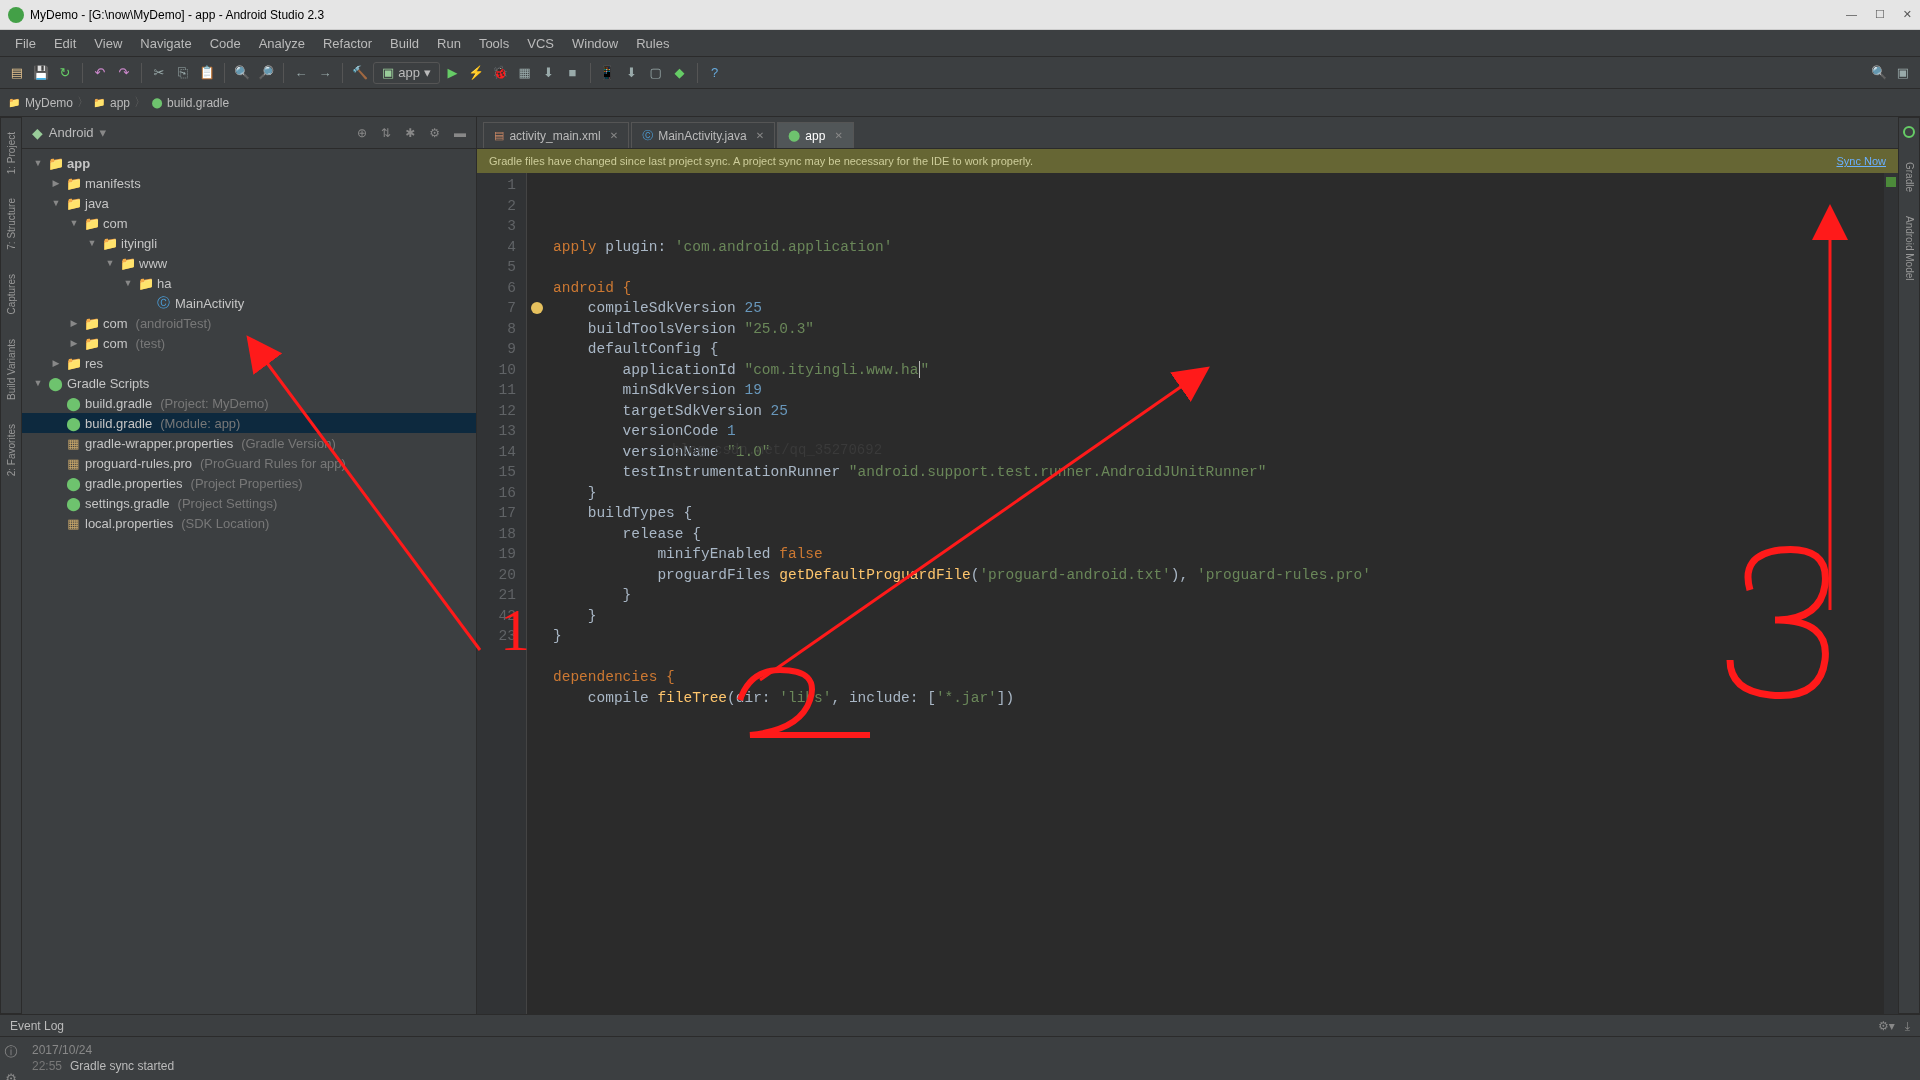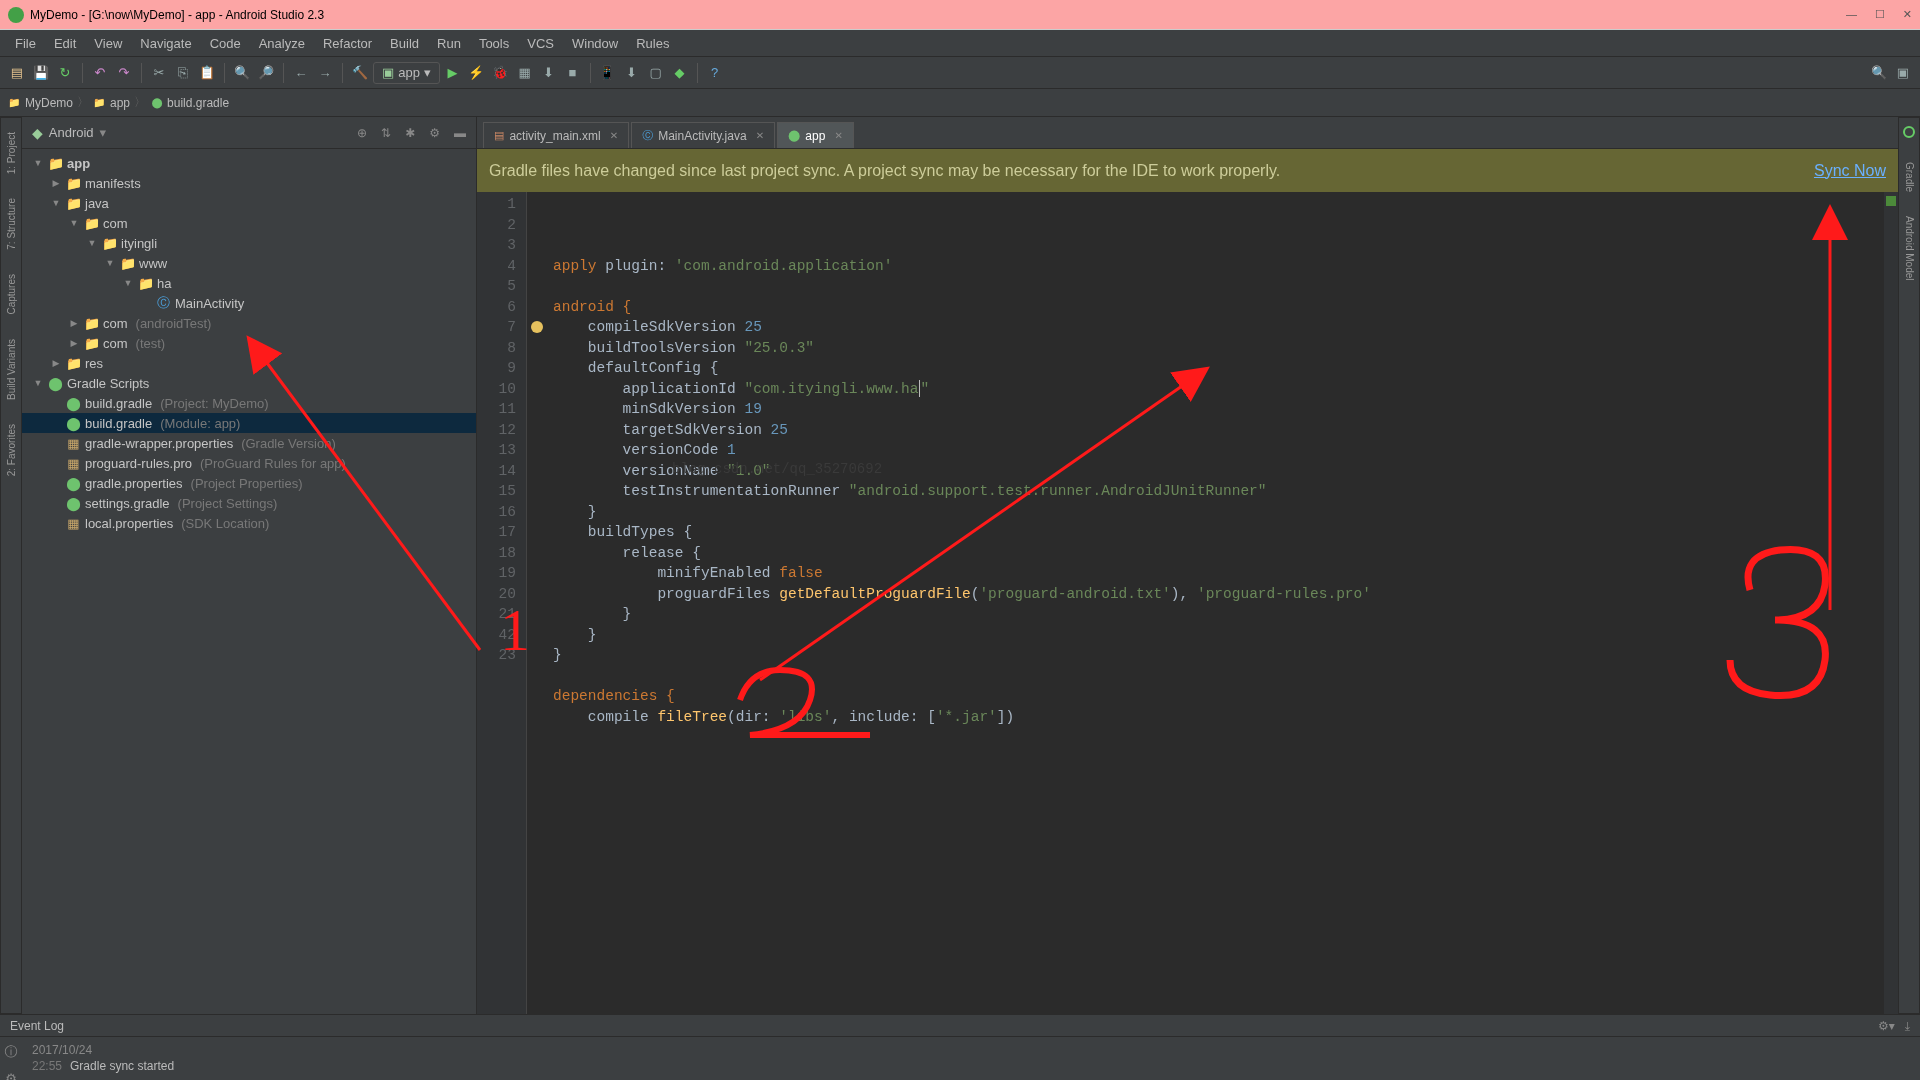--- a/index.html
+++ b/index.html
@@ -1,18 +1,18 @@
 <!DOCTYPE html>
 <html><head>
 <meta charset="utf-8">
 <style>
   * { margin:0; padding:0; box-sizing:border-box; }
   html,body { width:1920px; height:1080px; font-family:'Segoe UI',Tahoma,sans-serif; font-size:13px; background:#3c3f41; color:#bbb; overflow:hidden;}
   
-  .titlebar { height:30px; background:#fca5a5; color:#000; display:flex; align-items:center; padding:0 8px; border-bottom:1px solid #ccc;}
+  .titlebar { height:30px; background:#e5e5e5; color:#000; display:flex; align-items:center; padding:0 8px; border-bottom:1px solid #ccc;}
   .titlebar .icon { width:16px; height:16px; background:#43a047; border-radius:50%; margin-right:6px;}
   .titlebar .ttl { flex:1; font-size:12px;}
   .winbtns { display:flex; gap:18px; font-size:11px; }
   .winbtns span { cursor:pointer; color:#555;}
   
   .menubar { height:27px; background:#3c3f41; display:flex; align-items:center; padding:0 6px; border-bottom:1px solid #2b2b2b;}
   .menubar span { padding:4px 9px; color:#bbb; cursor:pointer; }
   
   .toolbar { height:32px; background:#3c3f41; display:flex; align-items:center; padding:0 6px; border-bottom:1px solid #2b2b2b; gap:2px;}
   .tbtn { width:22px; height:22px; display:flex; align-items:center; justify-content:center; color:#9aa; cursor:pointer; border-radius:3px; font-size:13px;}
@@ -51,21 +51,21 @@
   .edwrap { flex:1; display:flex; flex-direction:column; background:#2b2b2b;}
   .edtabs { height:32px; background:#3c3f41; display:flex; align-items:flex-end; padding-left:6px; border-bottom:1px solid #2b2b2b;}
   .edtab { height:26px; display:flex; align-items:center; padding:0 10px; background:#3c3f41; color:#bbb; border:1px solid #555; border-bottom:none; margin-right:2px; cursor:pointer; font-size:12px; gap:5px;}
   .edtab.act { background:#515658; color:#fff;}
   .edtab .x{color:#888;font-size:10px;margin-left:4px;}
   .edtab .ticon{font-size:11px;}
   .edtab .ticon.xml{color:#c86;}
   .edtab .ticon.java{color:#4b9cd6;}
   .edtab .ticon.grad{color:#6ec36e;}
   
-  .banner { height:43px; background:#666634; color:#cdcd9a; display:flex; align-items:center; padding:0 12px; font-size:16px;}
+  .banner { height:24px; background:#666634; color:#cdcd9a; display:flex; align-items:center; padding:0 12px; font-size:11px;}
   .banner .sp{flex:1;}
   .banner a{color:#6ab0ff;text-decoration:underline;cursor:pointer;}
   
   .code { flex:1; display:flex; overflow:hidden; font-family:Consolas,'Courier New',monospace; font-size:14.5px; line-height:20.5px; position:relative;}
   .gutter { width:50px; background:#313335; text-align:right; padding:2px 10px 2px 0; color:#606366; border-right:1px solid #444;}
   .gutter .gl{height:20.5px;}
   .marks { width:20px; background:#2b2b2b; padding-top:2px;}
   .marks .ml{height:20.5px; display:flex; align-items:center; justify-content:center;}
   .bulb{width:12px;height:12px;background:#e6c15e;border-radius:50%;}
   .codetxt { flex:1; padding:2px 0 2px 6px; color:#a9b7c6; white-space:pre; position:relative;}

